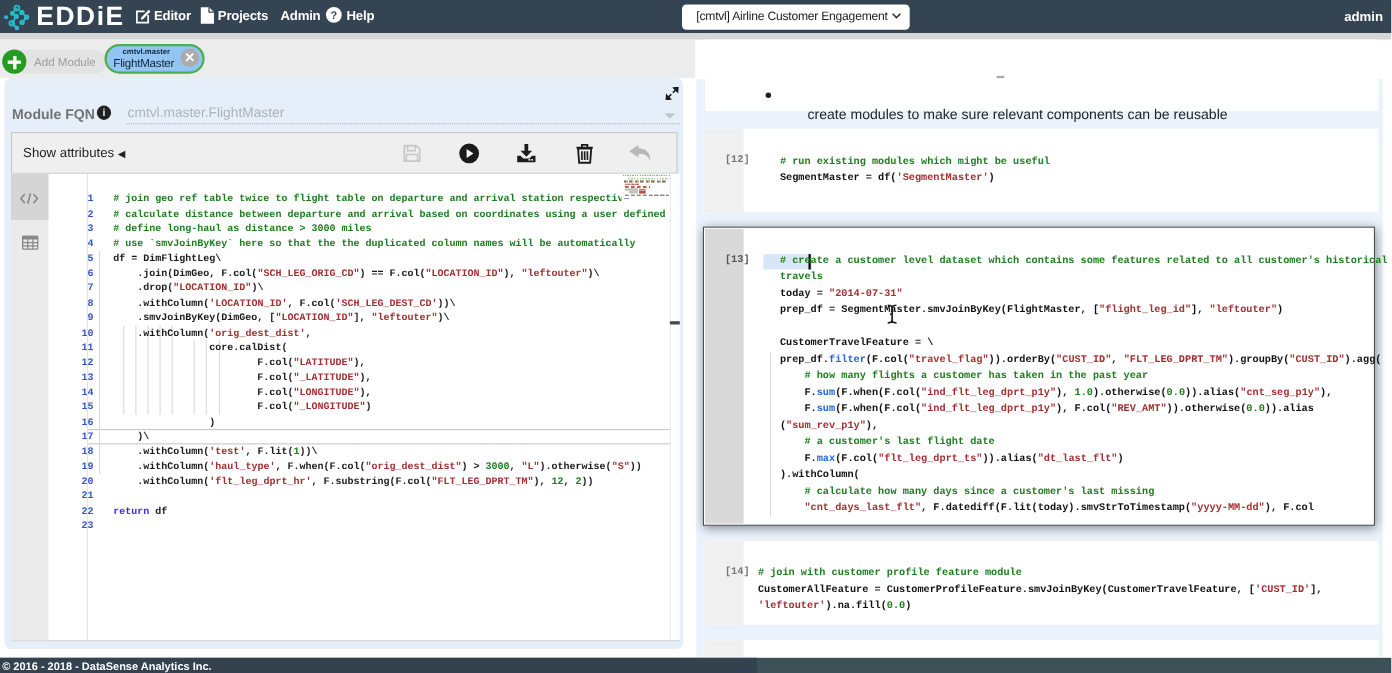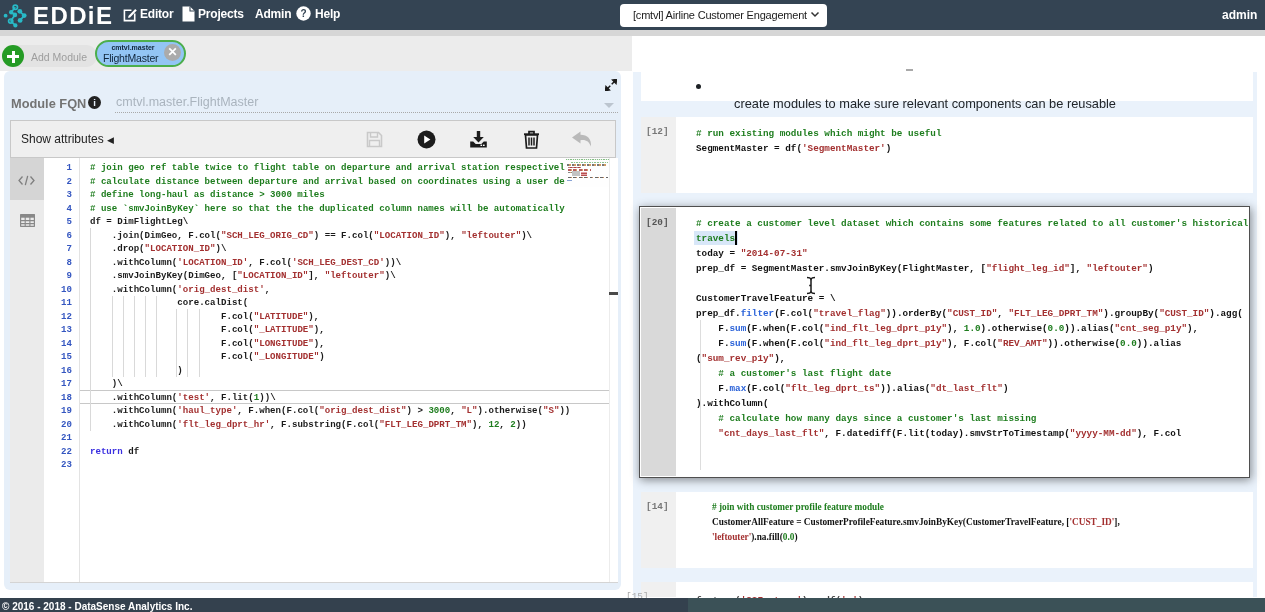--- a/index.html
+++ b/index.html
@@ -1,19 +1,19 @@
 <!DOCTYPE html>
 <html><head>
 <meta charset="utf-8">
 <style>
 html,body{margin:0;padding:0;}
 body{width:1265px;height:612px;position:relative;overflow:hidden;background:#fff;
   font-family:"Liberation Sans",sans-serif;}
 .abs{position:absolute;}
-pre{margin:0;font-family:"Liberation Mono",monospace;}
+pre{margin:13px;font-family:"Liberation Mono",monospace;}
 svg{display:block;}
 
 .cm{color:#1e7d1e;}      
 .st{color:#a33030;}      
 .kw{color:#3a2fe0;}      
 .bi{color:#2a62d9;}      
 .nu{color:#1e7d1e;}      
 </style>
 </head>
 <body>
@@ -263,31 +263,32 @@
 
 <div class="abs" style="left:641px;top:117px;width:612px;height:76px;background:#fff;"></div>
 <div class="abs" style="left:641px;top:117px;width:35px;height:76px;background:#f0f0f0;"></div>
 <pre class="abs" style="left:646px;top:126px;font-size:9.4px;color:#777;font-weight:bold;">[12]</pre>
 <pre class="abs" style="left:696px;top:126px;font-size:9.3px;line-height:15px;color:#111;font-weight:bold;"><span class="cm"># run existing modules which might be useful</span>
 SegmentMaster = df(<span class="st">'SegmentMaster'</span>)
 </pre>
 
 <div class="abs" id="cell13" style="left:639px;top:206px;width:611px;height:272px;background:#fff;border:1.6px solid #4f4f4f;box-sizing:border-box;box-shadow:1px 2px 9px rgba(0,0,0,0.45);"></div>
 <div class="abs" style="left:641px;top:208px;width:35px;height:268px;background:#d9d9d9;"></div>
-<pre class="abs" style="left:646px;top:217px;font-size:9.4px;color:#555;font-weight:bold;">[20]</pre>
+<pre class="abs" style="left:646px;top:217px;font-size:9.4px;color:#555;font-weight:bold;">[13]</pre>
 <div class="abs" style="left:694px;top:231px;width:44px;height:14px;background:#d8e7f8;"></div>
 <div class="abs" style="left:735px;top:230.5px;width:1.5px;height:14px;background:#000;"></div>
 <div class="abs" style="left:700px;top:320px;width:1px;height:150px;background:#ddd;"></div>
 <pre class="abs" id="codeR13" style="left:696px;top:216px;font-size:9.3px;line-height:15px;color:#111;font-weight:bold;"><span class="cm"># create a customer level dataset which contains some features related to all customer's historical</span>
 <span class="cm">travels</span>
 today = <span class="st">"2014-07-31"</span>
 prep_df = SegmentMaster.smvJoinByKey(FlightMaster, [<span class="st">"flight_leg_id"</span>], <span class="st">"leftouter"</span>)
 
 CustomerTravelFeature = \
 prep_df.<span class="bi">filter</span>(F.col(<span class="st">"travel_flag"</span>)).orderBy(<span class="st">"CUST_ID"</span>, <span class="st">"FLT_LEG_DPRT_TM"</span>).groupBy(<span class="st">"CUST_ID"</span>).agg(
+    <span class="cm"># how many flights a customer has taken in the past year</span>
     F.<span class="bi">sum</span>(F.when(F.col(<span class="st">"ind_flt_leg_dprt_p1y"</span>), <span class="nu">1.0</span>).otherwise(<span class="nu">0.0</span>)).alias(<span class="st">"cnt_seg_p1y"</span>),
     F.<span class="bi">sum</span>(F.when(F.col(<span class="st">"ind_flt_leg_dprt_p1y"</span>), F.col(<span class="st">"REV_AMT"</span>)).otherwise(<span class="nu">0.0</span>)).alias
 (<span class="st">"sum_rev_p1y"</span>),
     <span class="cm"># a customer's last flight date</span>
     F.<span class="bi">max</span>(F.col(<span class="st">"flt_leg_dprt_ts"</span>)).alias(<span class="st">"dt_last_flt"</span>)
 ).withColumn(
     <span class="cm"># calculate how many days since a customer's last missing</span>
     <span class="st">"cnt_days_last_flt"</span>, F.datediff(F.lit(today).smvStrToTimestamp(<span class="st">"yyyy-MM-dd"</span>), F.col</pre>
 
 <div class="abs" style="left:805px;top:276px;">
@@ -297,21 +298,21 @@
         <path d="M2 17.5 c2 0 3.5 -0.5 4 -1.5 c0.5 1 2 1.5 4 1.5"></path>
         <path d="M6 3 v13"></path>
         <path d="M4.2 9.5 h1.8"></path>
       </g>
     </svg>
 </div>
 
 <div class="abs" style="left:641px;top:492px;width:612px;height:76px;background:#fff;"></div>
 <div class="abs" style="left:641px;top:492px;width:35px;height:76px;background:#f0f0f0;"></div>
 <pre class="abs" style="left:646px;top:501px;font-size:9.4px;color:#777;font-weight:bold;">[14]</pre>
-<pre class="abs" style="left:712px;top:500px;font-size:9.3px;line-height:15px;color:#111;font-weight:bold;font-family:Liberation Serif, serif;"><span class="cm"># join with customer profile feature module</span>
+<pre class="abs" style="left:676px;top:500px;font-size:9.3px;line-height:15px;color:#111;font-weight:bold;"><span class="cm"># join with customer profile feature module</span>
 CustomerAllFeature = CustomerProfileFeature.smvJoinByKey(CustomerTravelFeature, [<span class="st">'CUST_ID'</span>],
 <span class="st">'leftouter'</span>).na.fill(<span class="nu">0.0</span>)
 </pre>
 
 <div class="abs" style="left:641px;top:582px;width:612px;height:15px;background:#fff;"></div>
 <div class="abs" style="left:641px;top:582px;width:35px;height:15px;background:#f0f0f0;"></div>
 <pre class="abs" style="left:626px;top:591px;font-size:9.4px;color:#aaa;font-weight:normal;">[15]</pre>
 <pre class="abs" style="left:696px;top:592.5px;font-size:9.3px;line-height:15px;color:#444;font-weight:bold;">feature(<span style="color:#a33030">'??Feature'</span>) = df(<span style="color:#a33030">'x'</span>)</pre>
 
 <div class="abs" style="left:0;top:598px;width:1265px;height:14px;background:#3b5157;"></div>

